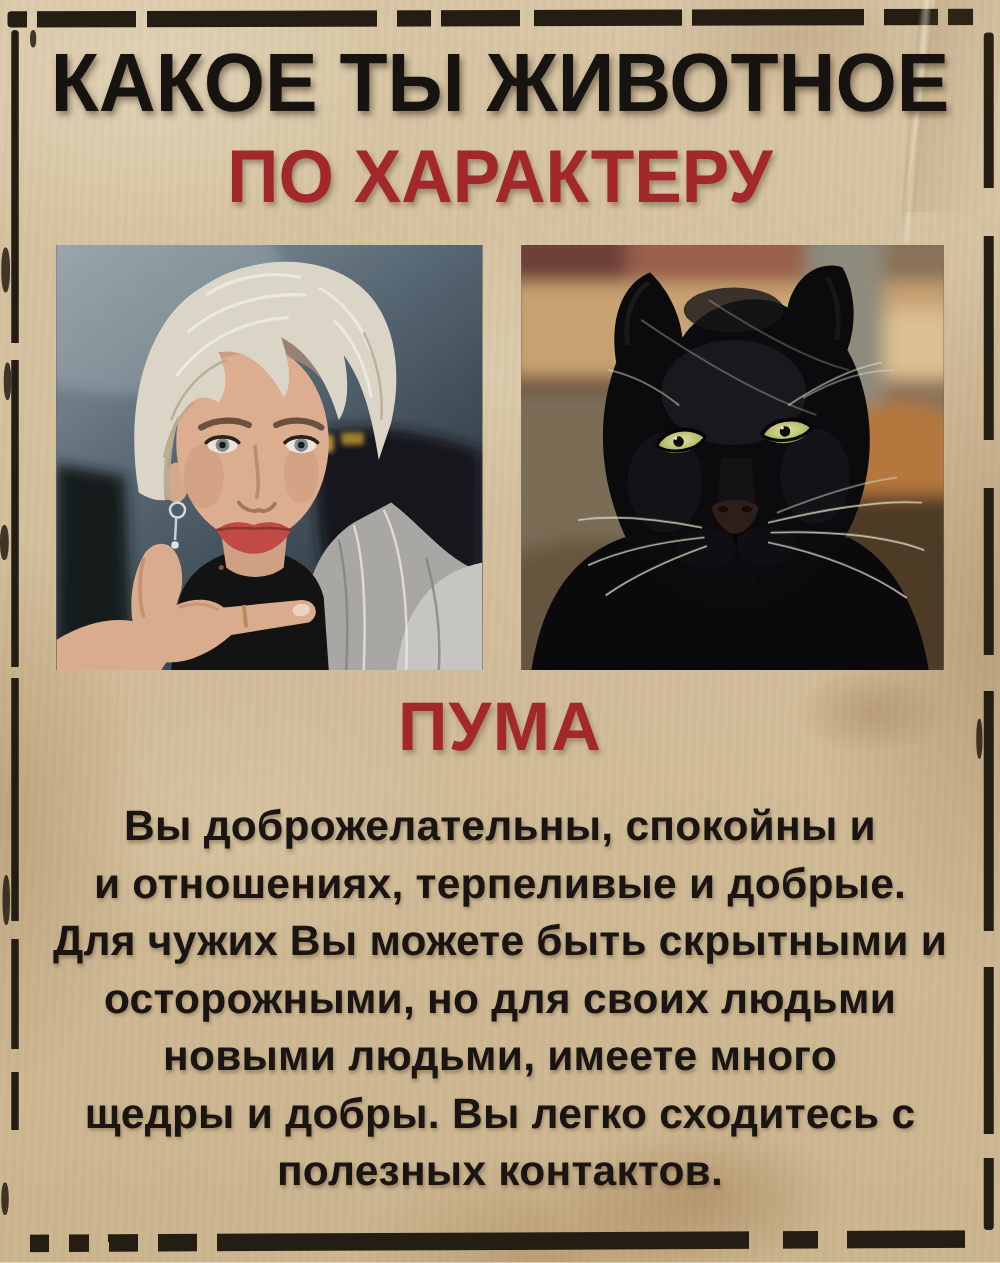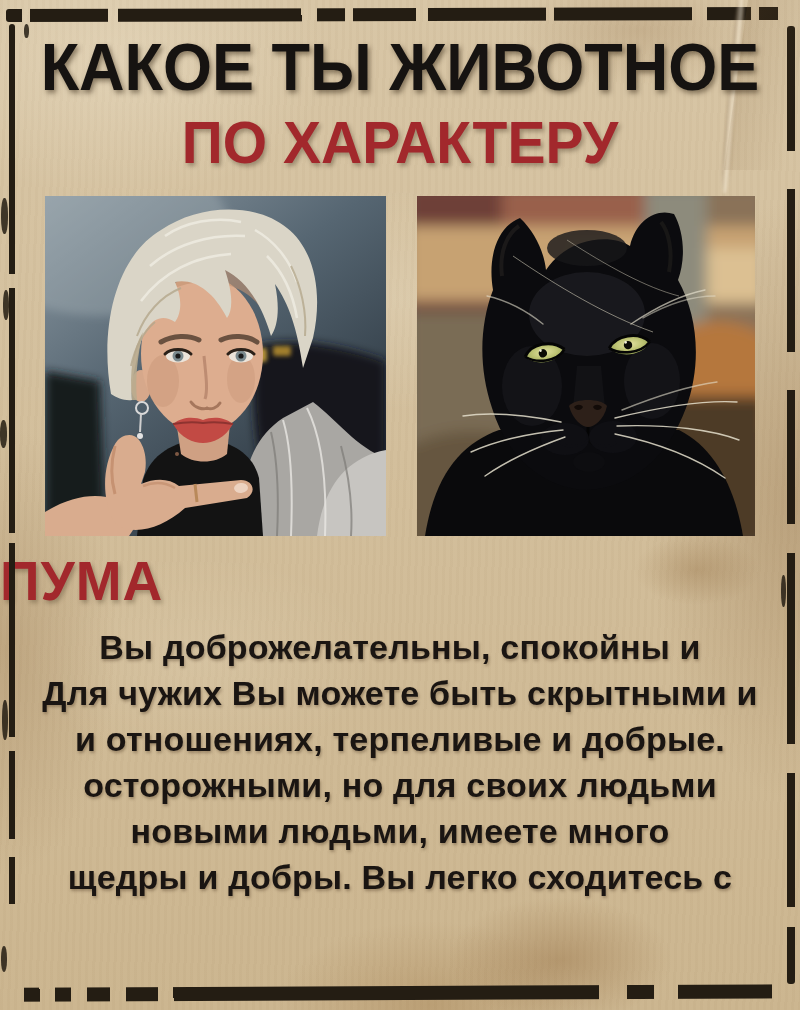--- a/index.html
+++ b/index.html
@@ -94,24 +94,24 @@
     text-shadow:2px 3px 4px rgba(50,35,18,.35);
     transform:scaleY(1.05);
   }
   .photos{display:flex;justify-content:space-between;padding:0 45px;margin-top:24px;position:relative;}
   .photo{height:340px;overflow:hidden;background:#555;}
   .photo-left{width:341px;}
   .photo-right{width:338px;}
   .photo svg{display:block;width:100%;height:100%;}
   .result-name{
     margin-top:16px;font-size:55px;line-height:58px;font-weight:bold;
-    color:#a2282c;text-align:left;letter-spacing:1px;
+    color:#a2282c;text-align:center;letter-spacing:1px;
     text-shadow:2px 3px 4px rgba(50,35,18,.3);
   }
-  .desc{margin-top:14px;}
+  .desc{margin-top:28px;}
   .desc-line{
     font-size:34px;line-height:46px;font-weight:bold;letter-spacing:0.2px;
     color:#1a1512;text-align:center;white-space:nowrap;
     text-shadow:1px 2px 3px rgba(60,40,20,.35);
   }
 </style>
 </head>
 <body>
 
 <div class="poster">
@@ -309,20 +309,21 @@
           <path d="M150,44 C190,70 230,92 262,100" stroke-width="1" opacity="0.5"></path>
         </g>
       </svg>
     </div>
   </div>
 
   <div class="result-name">ПУМА</div>
 
   <div class="desc">
     <div class="desc-line">Вы доброжелательны, спокойны и</div>
+    <div class="desc-line">и отношениях, терпеливые и добрые.</div>
     <div class="desc-line">Для чужих Вы можете быть скрытными и</div>
-    <div class="desc-line">и отношениях, терпеливые и добрые.</div>
     <div class="desc-line">осторожными, но для своих людьми</div>
     <div class="desc-line">новыми людьми, имеете много</div>
     <div class="desc-line">щедры и  добры. Вы легко сходитесь с</div>
+    <div class="desc-line">полезных контактов.</div>
   </div>
 
 </div>
 
 </body></html>

